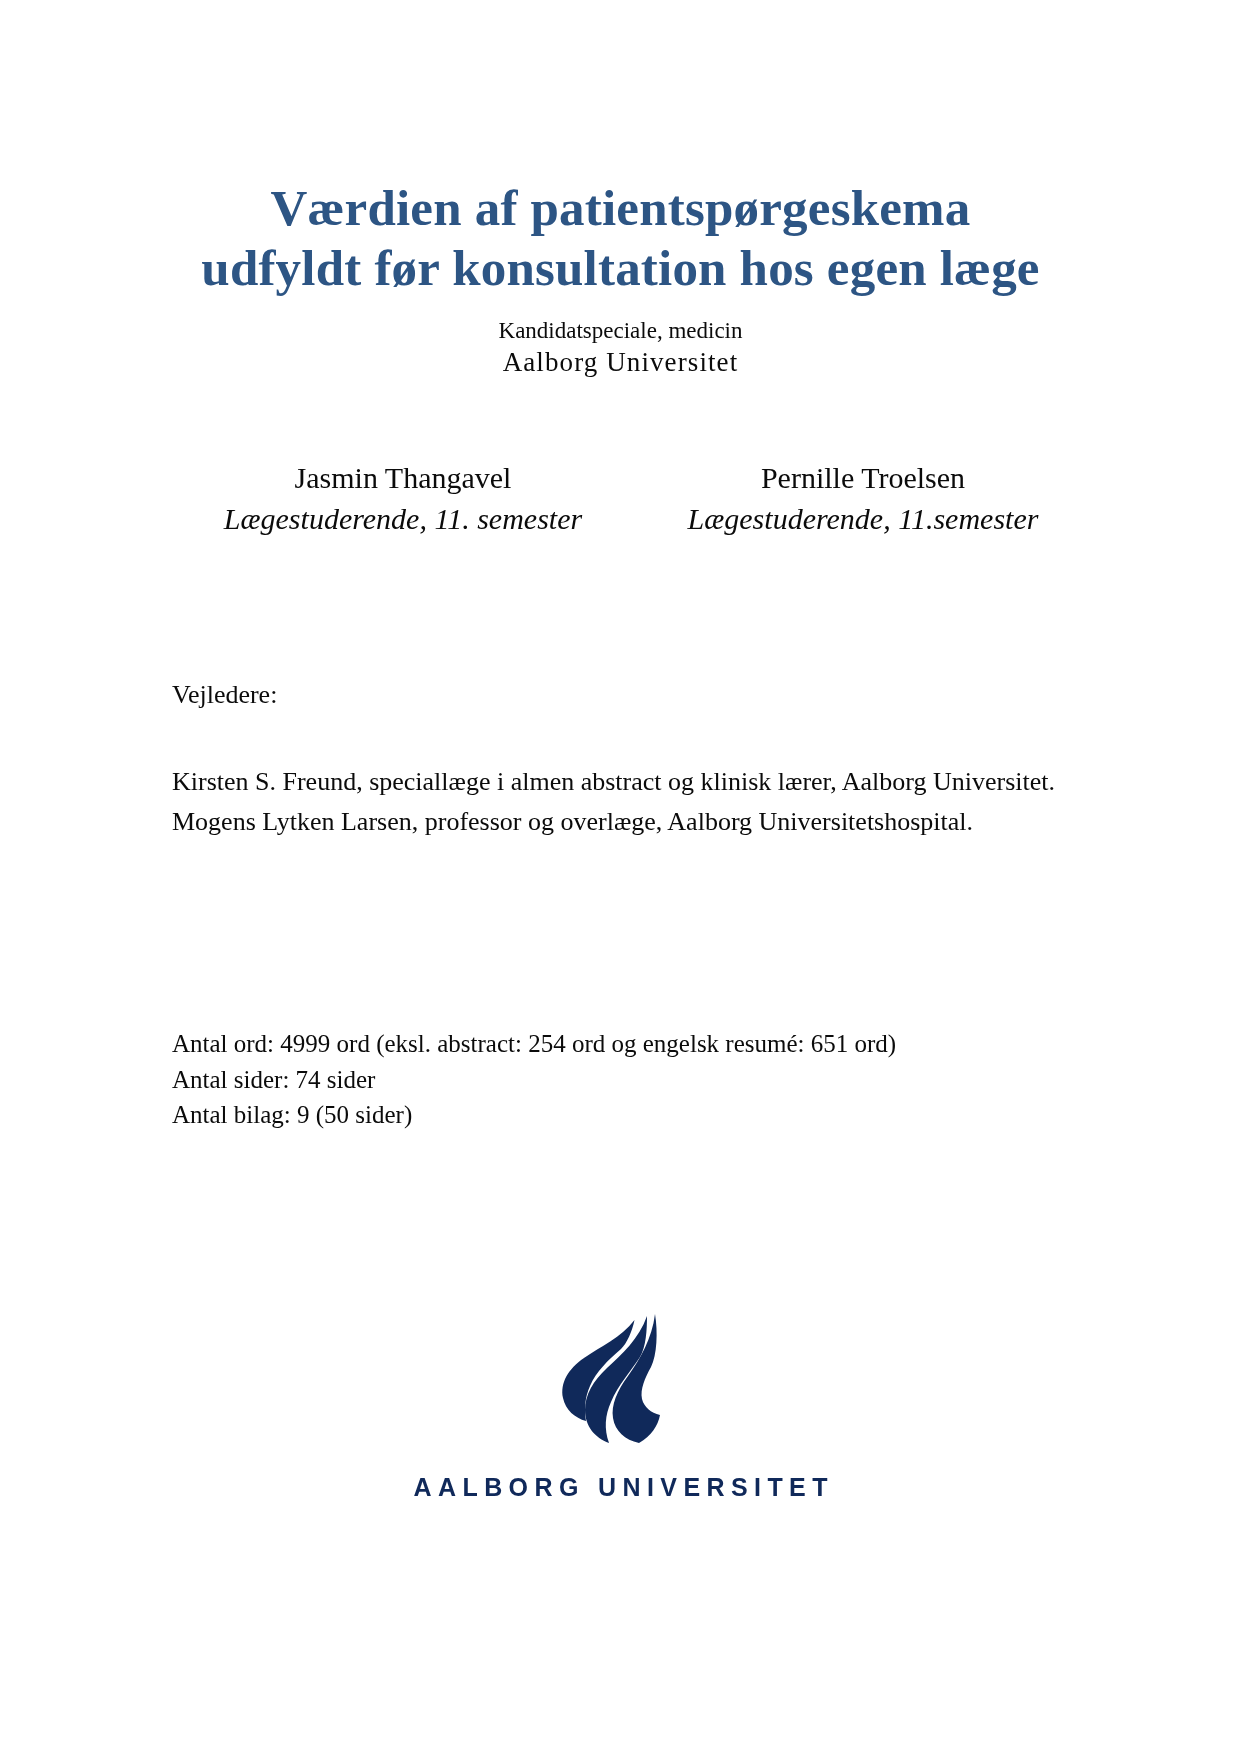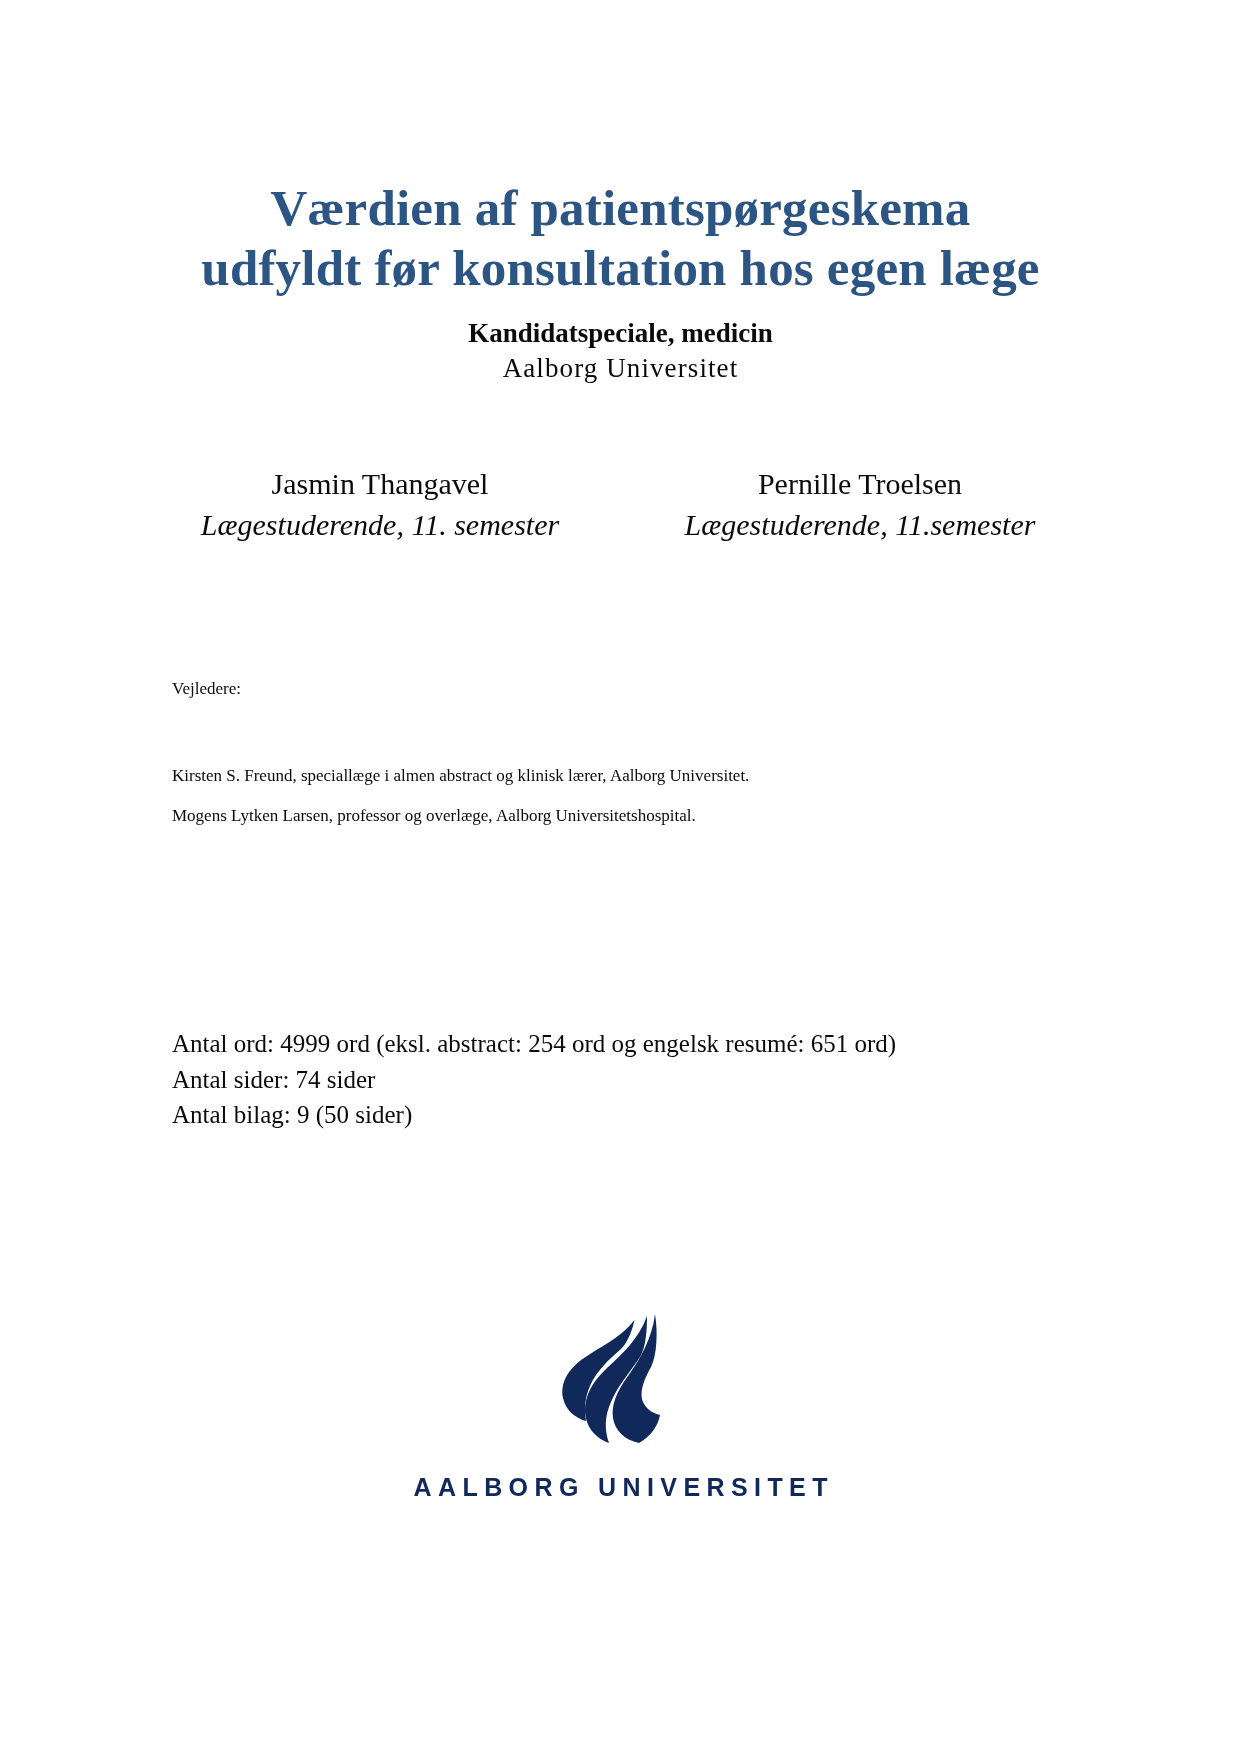--- a/index.html
+++ b/index.html
@@ -39,42 +39,41 @@
 
   
   .subtitle-block {
     position: absolute;
     top: 316px;
     left: 90px;
     width: 1061px;
     text-align: center;
   }
   .subtitle-strong {
-    font-size: 27px;
-    font-weight: bold;
+    font-size: 23px;
+    font-weight: normal;
     color: #0b0b0b;
     line-height: 1.28;
   }
   .subtitle-plain {
     font-size: 27px;
     font-weight: normal;
     color: #0b0b0b;
     line-height: 1.28;
     letter-spacing: 1.1px;
   }
 
   
   .authors-block {
     position: absolute;
     top: 458px;
-    left: 150px;
+    left: 163px;
     width: 940px;
     display: flex;
-    justify-content: space-between;
-    margin-top: 6px;
+    justify-content: center;
   }
   .author {
     width: 460px;
     text-align: center;
   }
   .author-name {
     font-size: 30px;
     line-height: 1.3;
     color: #0b0b0b;
     white-space: nowrap;
@@ -84,21 +83,21 @@
     font-style: italic;
     line-height: 1.45;
     color: #0b0b0b;
     white-space: nowrap;
   }
 
   
   .body-text {
     position: absolute;
     left: 172px;
-    font-size: 17px;
+    font-size: 26px;
     line-height: 1.33;
     color: #0b0b0b;
     white-space: nowrap;
   }
   .supervisors-label { top: 678px; }
   .supervisor-1 { top: 765px; }
   .supervisor-2 { top: 805px; }
 
   .counts-block {
     position: absolute;

